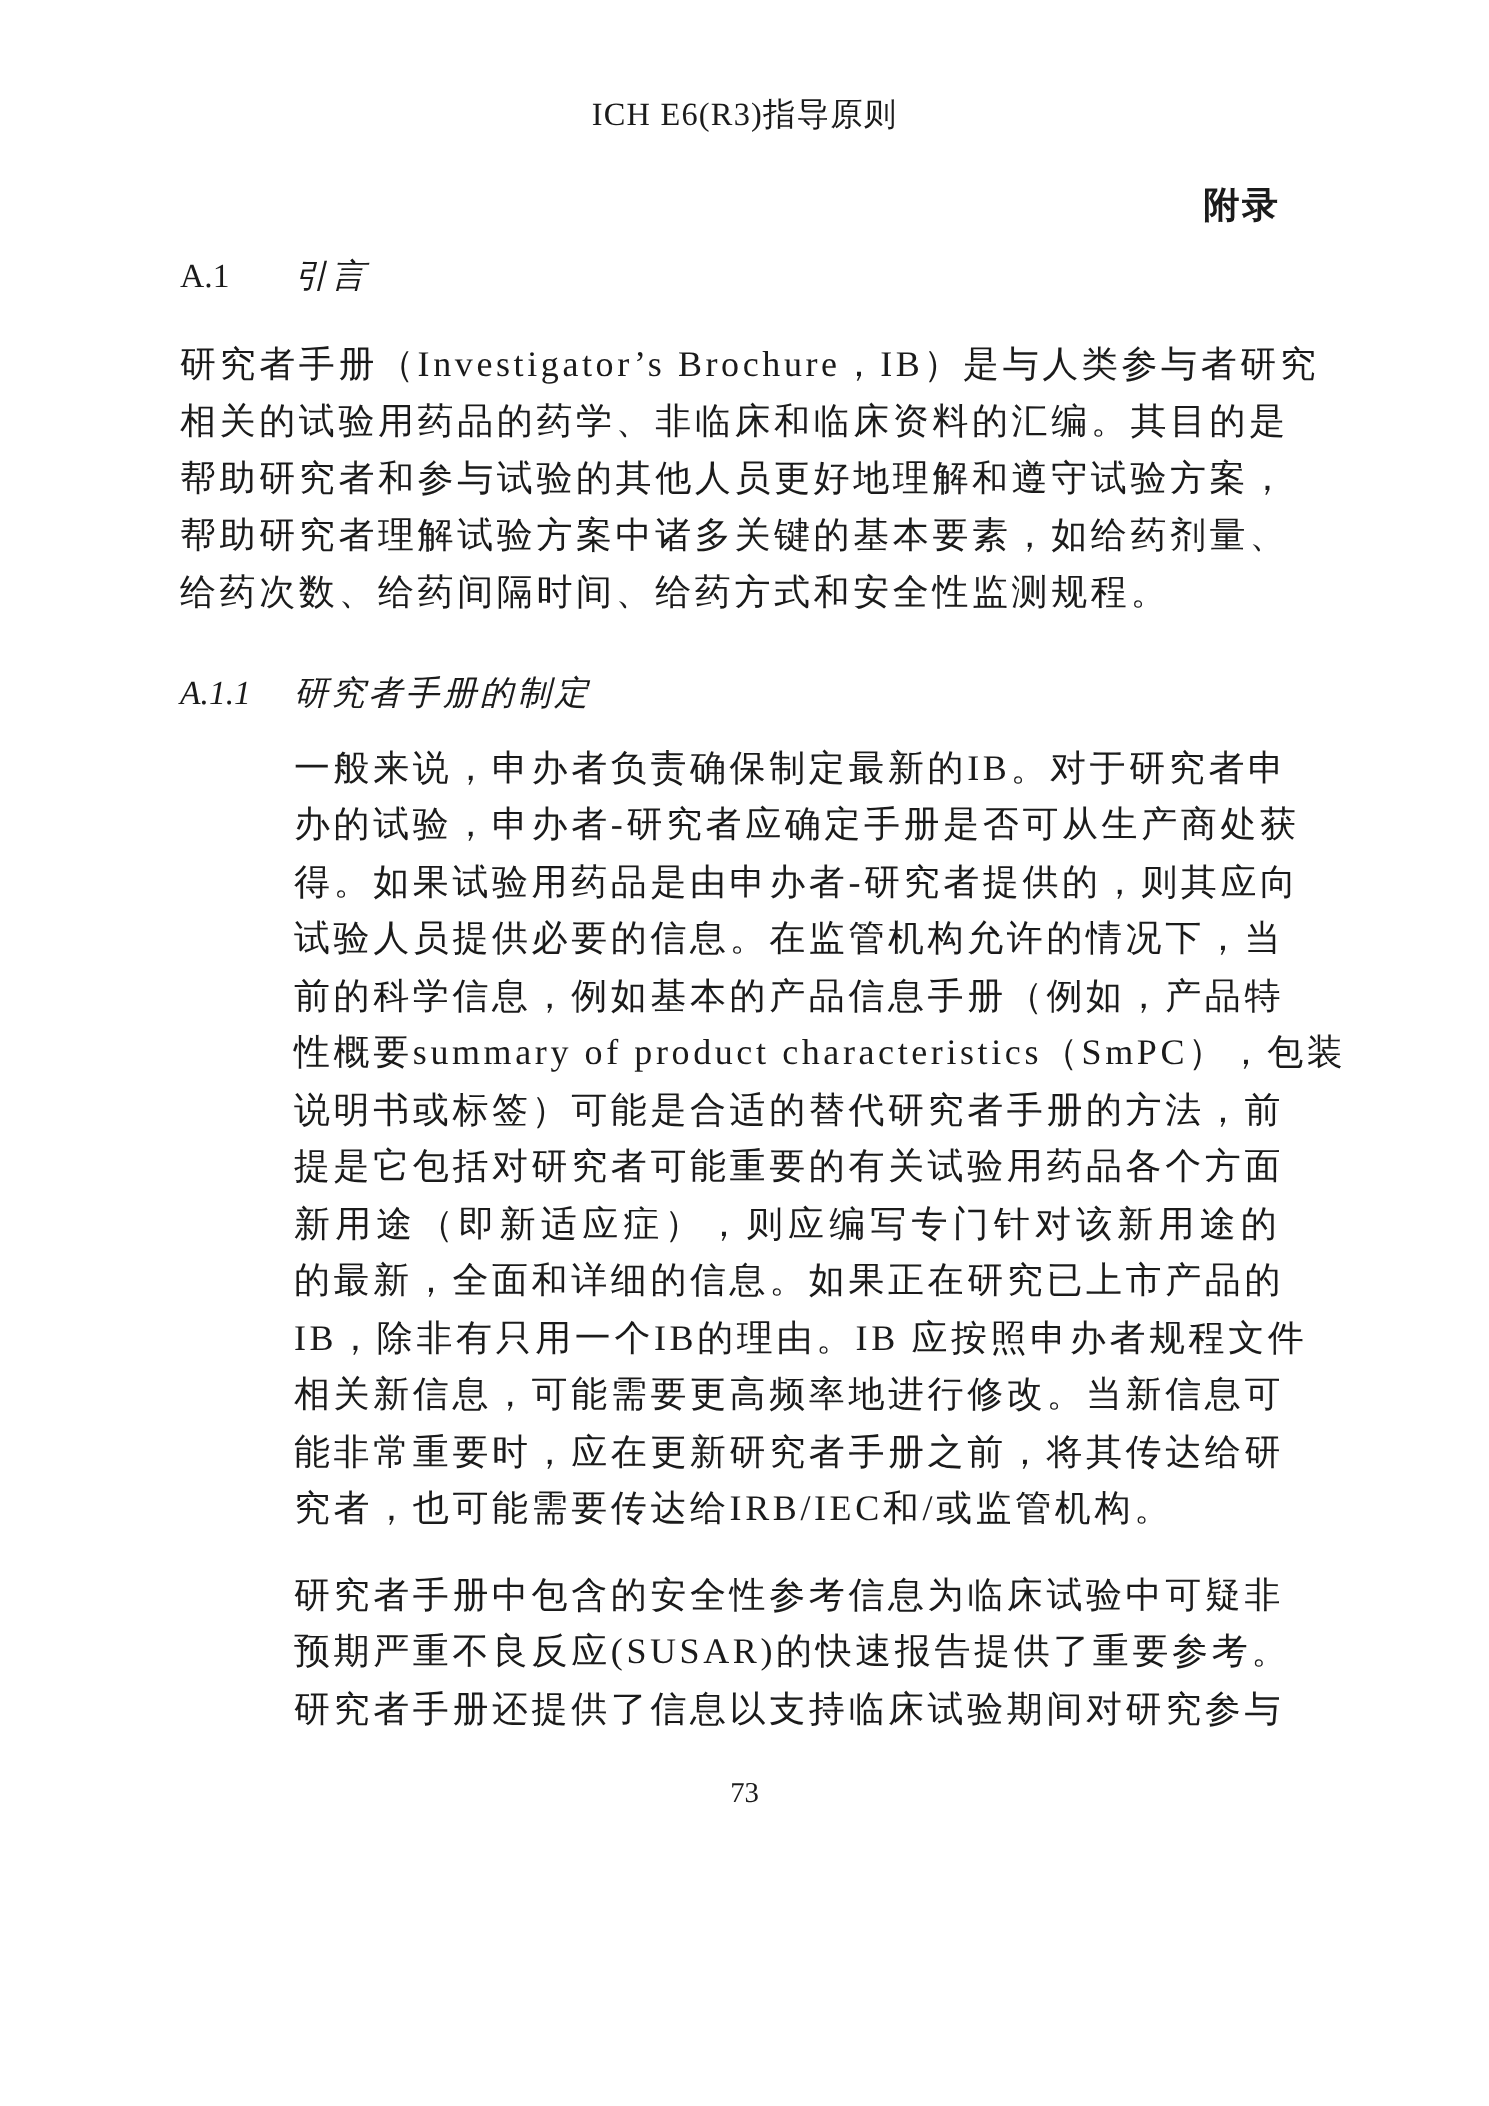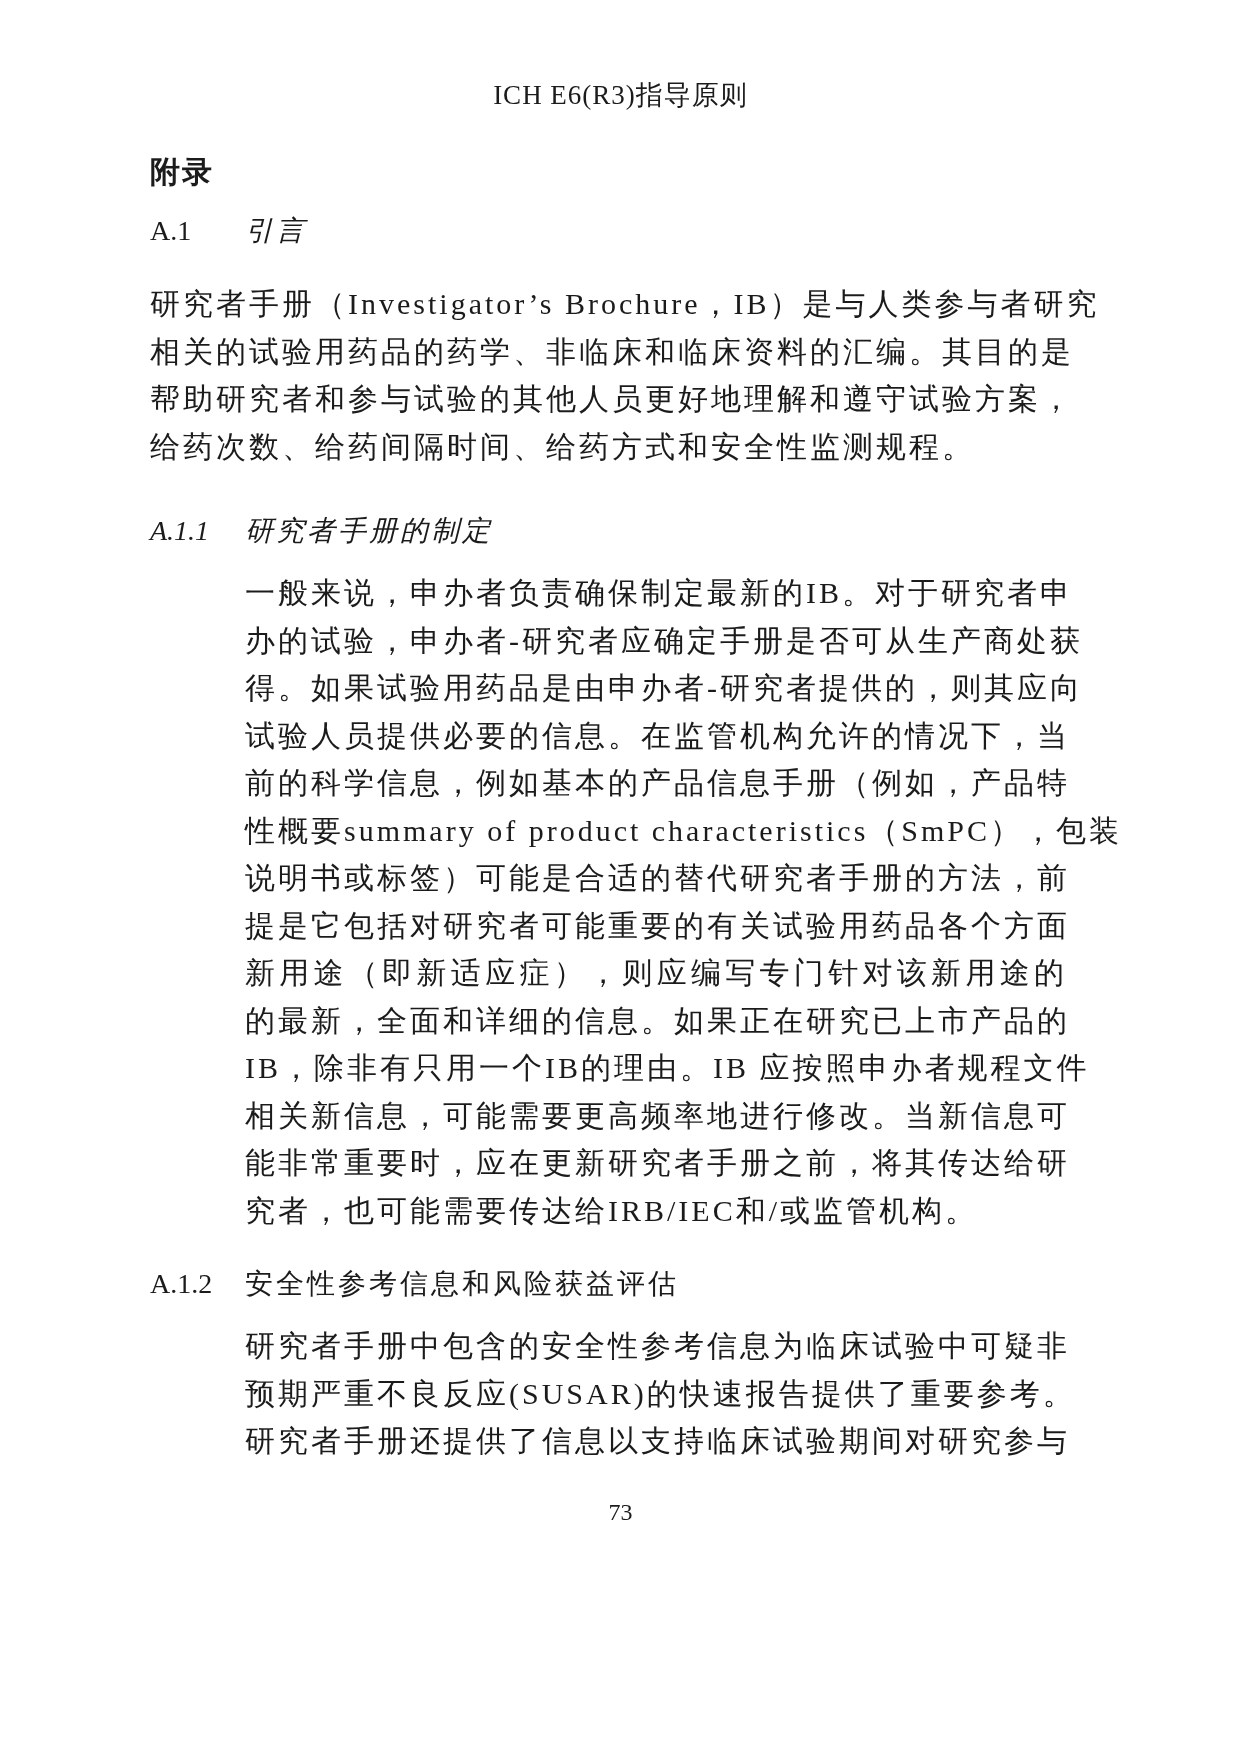--- a/index.html
+++ b/index.html
@@ -24,20 +24,21 @@
     padding-left: 150px;
     width: 917px;
   }
   .h-hei {
     margin: 0;
     font-family: "Liberation Sans", "DejaVu Sans", sans-serif;
     font-weight: bold;
     font-size: 30px;
     line-height: 1;
     letter-spacing: 2px;
+    text-align: right;
   }
   .h-appendix   { margin-top: 48px; }
   .h-appendix-a { margin-top: 30px; }
   .sect-heading {
     font-size: 28px;
     line-height: 1;
     letter-spacing: 0;
     white-space: nowrap;
   }
   .sect-heading .label {
@@ -88,20 +89,21 @@
 
 
     <div class="sect-heading sh-a1">
       <span class="label">A.1</span><span class="title kai">引言</span>
     </div>
 
     <div class="para">
         <div class="line">研究者手册（Investigator’s Brochure，IB）是与人类参与者研究</div>
         <div class="line">相关的试验用药品的药学、非临床和临床资料的汇编。其目的是</div>
         <div class="line">帮助研究者和参与试验的其他人员更好地理解和遵守试验方案，</div>
+        <div class="line">帮助研究者理解试验方案中诸多关键的基本要素，如给药剂量、</div>
         <div class="line natural">给药次数、给药间隔时间、给药方式和安全性监测规程。</div>
       </div>
 
     <div class="section">
       <div class="sect-heading sh-a11">
         <span class="label">A.1.1</span><span class="title">研究者手册的制定</span>
       </div>
       <div class="para indented">
           <div class="line">一般来说，申办者负责确保制定最新的IB。对于研究者申</div>
           <div class="line">办的试验，申办者-研究者应确定手册是否可从生产商处获</div>
@@ -114,23 +116,20 @@
           <div class="line">新用途（即新适应症），则应编写专门针对该新用途的</div>
           <div class="line">的最新，全面和详细的信息。如果正在研究已上市产品的</div>
           <div class="line">IB，除非有只用一个IB的理由。IB 应按照申办者规程文件</div>
           <div class="line">相关新信息，可能需要更高频率地进行修改。当新信息可</div>
           <div class="line">能非常重要时，应在更新研究者手册之前，将其传达给研</div>
           <div class="line natural">究者，也可能需要传达给IRB/IEC和/或监管机构。</div>
         </div>
     </div>
 
     <div class="section">
-      <div class="sect-heading sh-a12">
-        <span class="label">A.1.2</span><span class="title">安全性参考信息和风险获益评估</span>
-      </div>
       <div class="para indented">
           <div class="line">研究者手册中包含的安全性参考信息为临床试验中可疑非</div>
           <div class="line">预期严重不良反应(SUSAR)的快速报告提供了重要参考。</div>
           <div class="line">研究者手册还提供了信息以支持临床试验期间对研究参与</div>
         </div>
     </div>
 
   </div>
 
   <div class="page-number">73</div>

